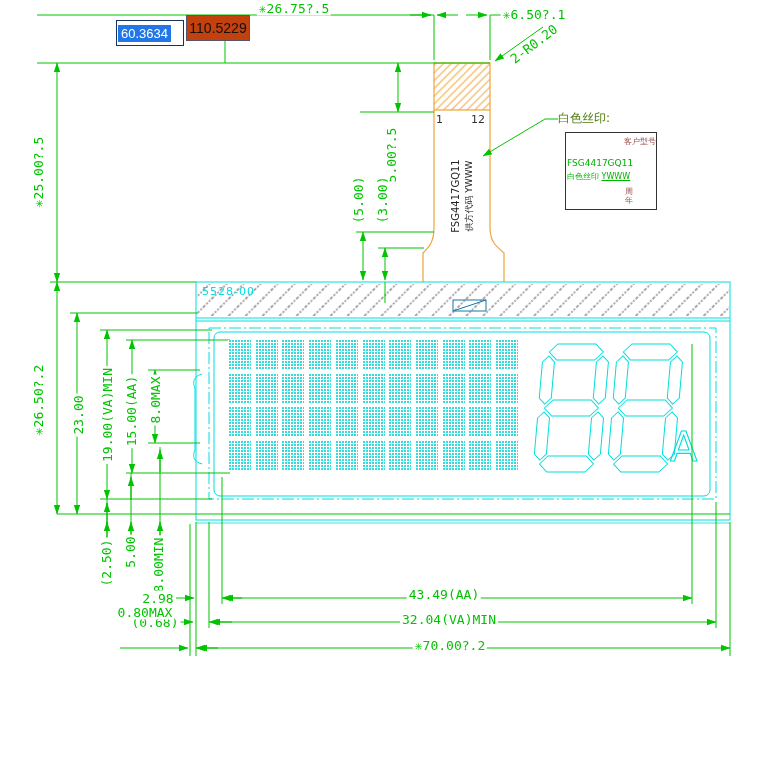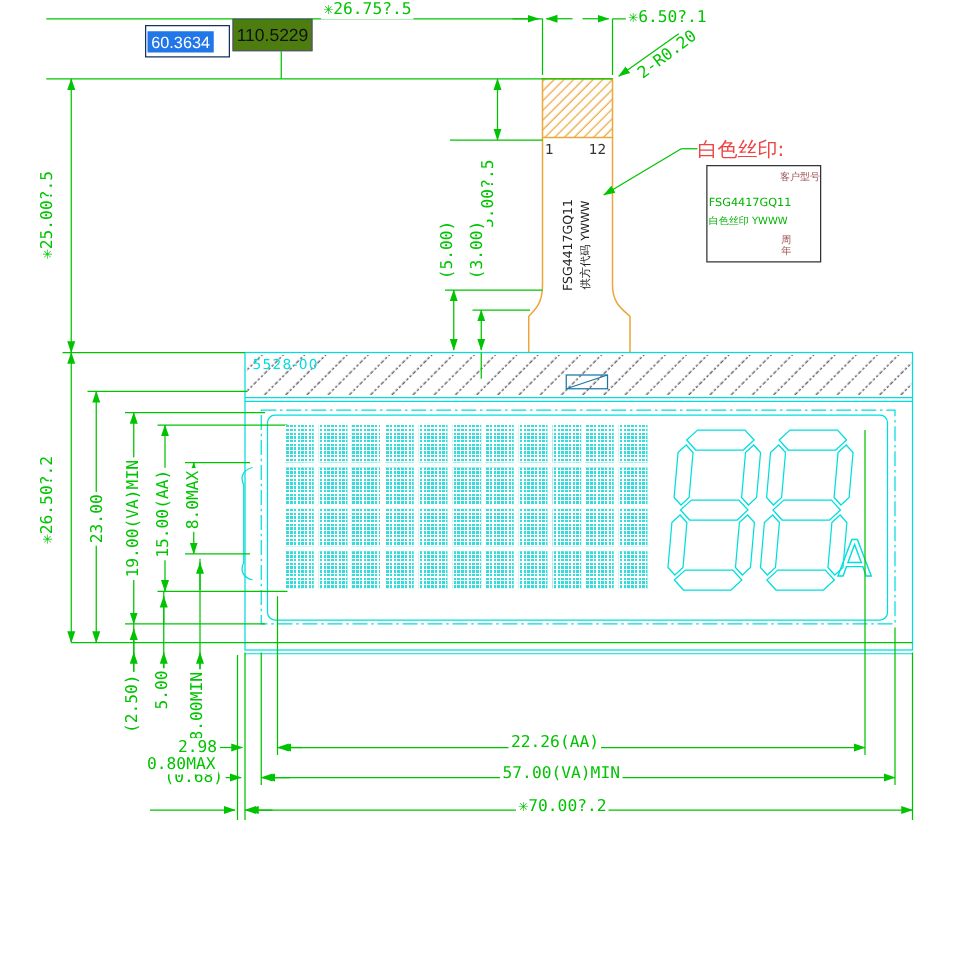--- a/index.html
+++ b/index.html
@@ -13,21 +13,21 @@
   .cadtext{position:absolute;z-index:2;white-space:nowrap;font-family:"DejaVu Sans",sans-serif;}
   .flextext{transform:translate(-50%,-50%) rotate(-90deg);color:#222;}
   #matrix{position:absolute;left:228px;top:340px;width:293px;height:132px;z-index:2;}
   .cell{position:absolute;width:23px;height:30px;background-color:#35dcdc;
         background-image:repeating-linear-gradient(0deg,#fff 0 1px,transparent 1px 3px),
                          repeating-linear-gradient(90deg,#fff 0 1px,transparent 1px 3px);}
   .inbox{position:absolute;z-index:3;font-family:"Liberation Sans","DejaVu Sans",sans-serif;
          font-size:13px;display:flex;align-items:center;}
   #coordX{left:116px;top:20px;width:64px;height:22px;background:#fff;border:1px solid #16335e;padding:1px;}
   #coordX .sel{background:#2277e8;color:#fff;padding:1px 3px;}
-  #coordY{left:186px;top:15px;width:62px;height:24px;background:#4d7c0f;border:1px solid #55556e;
+  #coordY{left:186px;top:15px;width:62px;height:24px;background:#c2410c;border:1px solid #55556e;
           color:#111;justify-content:center;font-size:14px;}
   #callbox{position:absolute;left:565px;top:132px;width:90px;height:76px;border:1px solid #333;z-index:2;background:#fff;}
 </style>
 </head>
 <body>
 
 <div id="canvas">
 
 <svg id="drawing" width="762" height="762" viewBox="0 0 762 762">
   <defs>
@@ -212,35 +212,35 @@
 <span class="dim v" style="left:78px;top:415px">23.00</span>
 <span class="dim v" style="left:107px;top:415px">19.00(VA)MIN</span>
 <span class="dim v" style="left:131px;top:411px">15.00(AA)</span>
 <span class="dim v" style="left:155px;top:400px">8.0MAX</span>
 <span class="dim v" style="left:106px;top:563px">(2.50)</span>
 <span class="dim v" style="left:130px;top:552px">5.00</span>
 <span class="dim v" style="left:158px;top:565px">8.00MIN</span>
 <span class="dim" style="left:158px;top:598px">2.98</span>
 <span class="dim" style="left:155px;top:622px">(0.68)</span>
 <span class="dim" style="left:145px;top:612px">0.80MAX</span>
-<span class="dim" style="left:444px;top:594px">22.26(AA)</span>
-<span class="dim" style="left:449px;top:619px">57.00(VA)MIN</span>
+<span class="dim" style="left:444px;top:594px">43.49(AA)</span>
+<span class="dim" style="left:449px;top:619px">32.04(VA)MIN</span>
 <span class="dim" style="left:450px;top:645px">✳70.00?.2</span>
 
 <span class="cadtext" style="left:202px;top:285px;font-size:11px;color:#00dede;letter-spacing:1px;z-index:2">5528-00</span>
 <span class="cadtext" style="left:436px;top:113px;font-size:11px;color:#333;z-index:2">1</span>
 <span class="cadtext" style="left:471px;top:113px;font-size:11px;color:#333;z-index:2">12</span>
 <span class="cadtext flextext" style="left:455px;top:196px;font-size:10px;z-index:2">FSG4417GQ11</span>
 <span class="cadtext flextext" style="left:469px;top:196px;font-size:9px;z-index:2">供方代码 YWWW</span>
 
-<span class="cadtext" style="left:558px;top:110px;font-size:16px;color:#ef4444;z-index:2">白色丝印:</span>
+<span class="cadtext" style="left:558px;top:110px;font-size:12px;color:#4d7c0f;z-index:2">白色丝印:</span>
 <div id="callbox"></div>
 <span class="cadtext" style="left:624px;top:136px;font-size:8px;color:#a05050;z-index:2">客户型号</span>
 <span class="cadtext" style="left:567px;top:158px;font-size:9px;color:#00b400;z-index:2">FSG4417GQ11</span>
-<span class="cadtext" style="left:567px;top:171px;font-size:8px;color:#00b400;z-index:2"><span>白色丝印 </span><span style="">YWWW</span></span>
+<span class="cadtext" style="left:567px;top:171px;font-size:8px;color:#00b400;z-index:2"><span>白色丝印 </span><span style="text-decoration:underline">YWWW</span></span>
 <span class="cadtext" style="left:625px;top:186px;font-size:8px;color:#a05050;z-index:2">周</span>
 <span class="cadtext" style="left:625px;top:195px;font-size:8px;color:#a05050;z-index:2">年</span>
 
 <div class="inbox" id="coordX">
   <span class="sel">60.3634</span>
 </div>
 <div class="inbox" id="coordY">
   <span>110.5229</span>
 </div>
 

